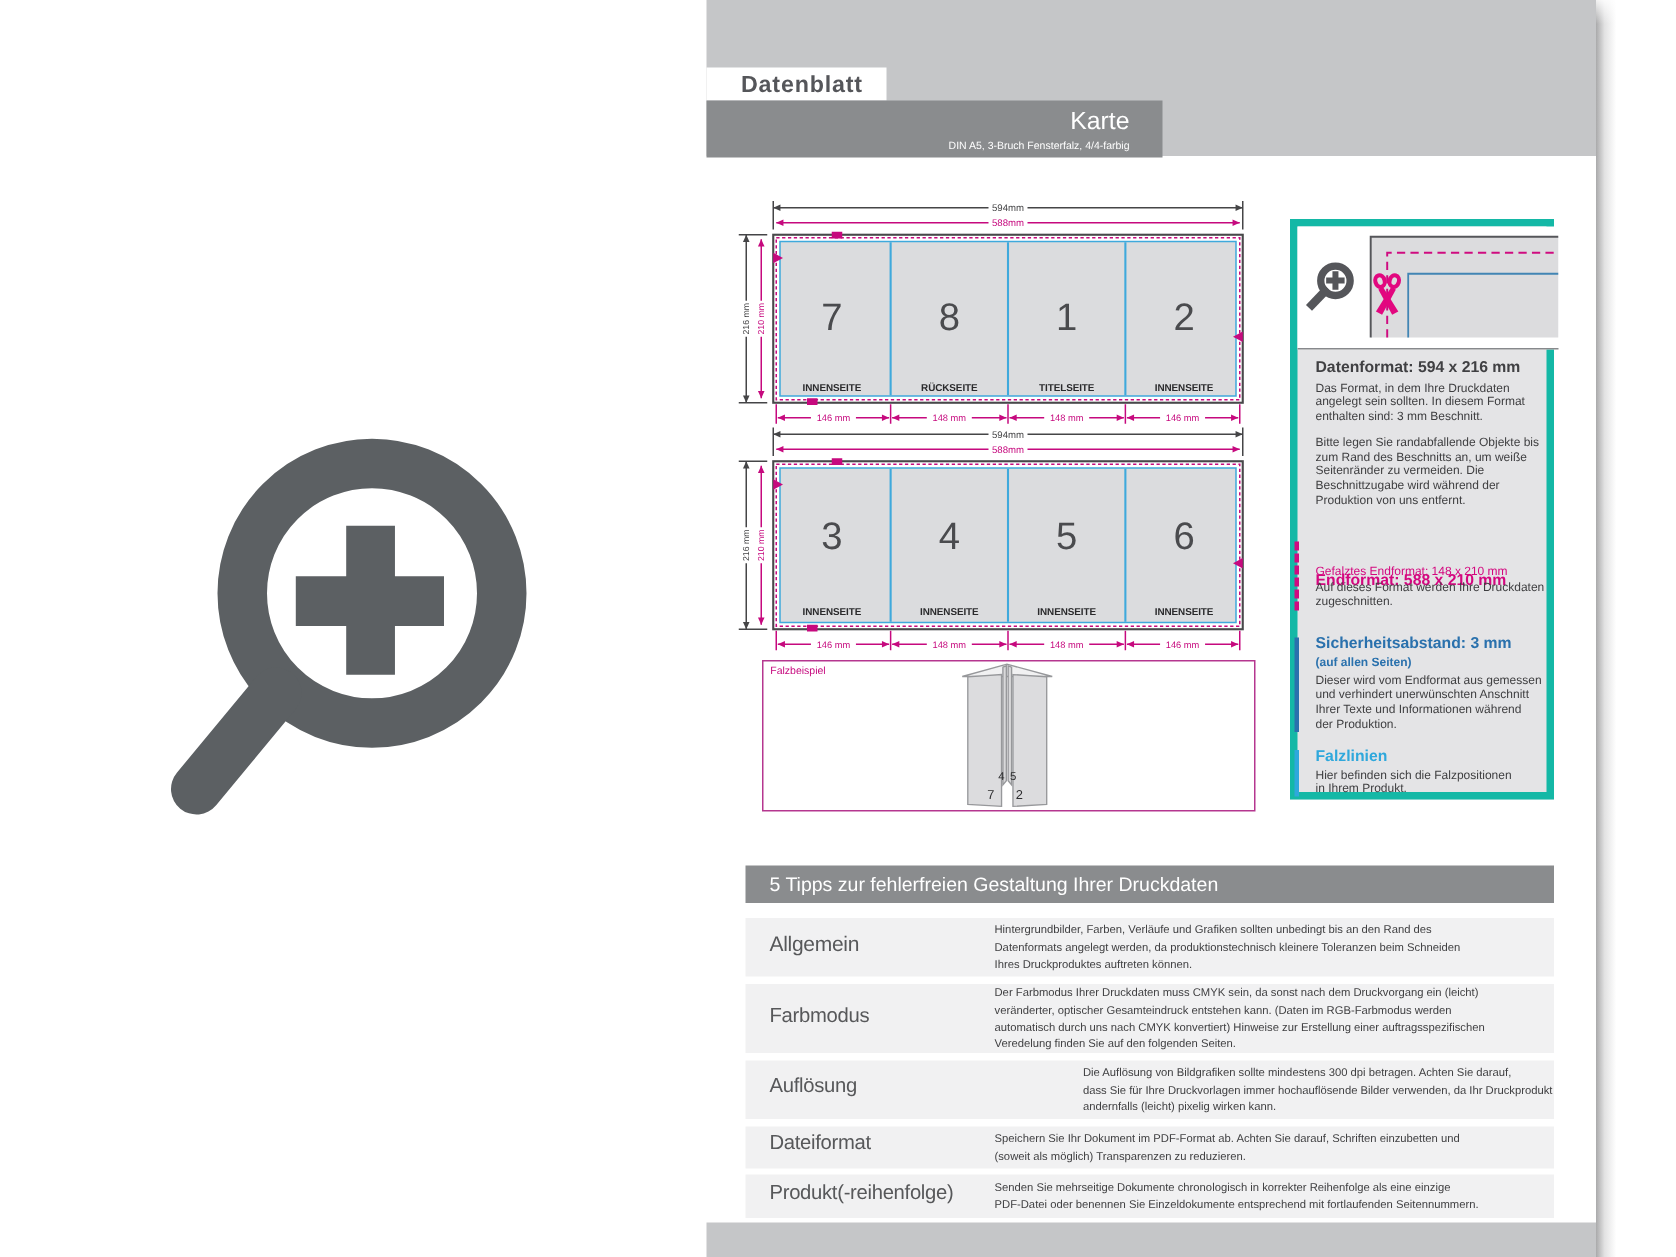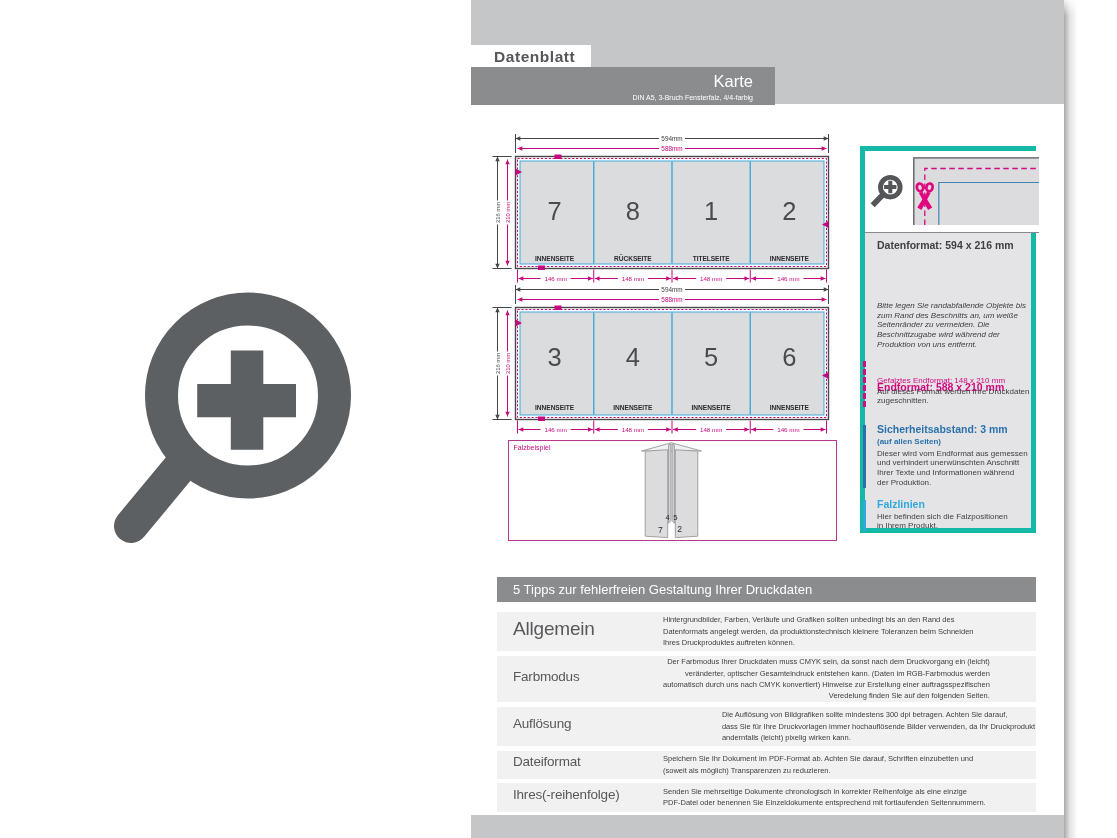--- a/index.html
+++ b/index.html
@@ -265,22 +265,23 @@
 
     <g fill="none" stroke="#55565a">
       <circle cx="886.3" cy="183.2" r="9.8" stroke-width="4.9"></circle>
       <line x1="879.3" y1="190.2" x2="870.6" y2="199.2" stroke-width="5.6" stroke-linecap="square"></line>
     </g>
     <path d="M884.3 176.8 h4 v4.2 h4.1 v4 h-4.1 v4.2 h-4 v-4.2 h-4.2 v-4 h4.2 z" fill="#55565a"></path>
   </svg>
 
   <div class="abs" style="left:12px;top:90px;font-size:10.5px;font-weight:bold;color:#404043;">Datenformat: 594 x 216 mm</div>
 
-
-  <div class="abs" style="left:12px;top:150px;width:158px;font-style:italic;">Bitte legen Sie randabfallende Objekte bis<br>zum Rand des Beschnitts an, um weiße<br>Seitenränder zu vermeiden. Die<br>Beschnittzugabe wird während der<br>Produktion von uns entfernt.</div>
+  <div class="abs" style="left:12px;top:102.5px;width:152px;">Das Format, in dem Ihre Druckdaten<br>angelegt sein sollten. In diesem Format<br>enthalten sind: 3 mm Beschnitt.</div>
+
+  <div class="abs" style="left:12px;top:139px;width:158px;">Bitte legen Sie randabfallende Objekte bis<br>zum Rand des Beschnitts an, um weiße<br>Seitenränder zu vermeiden. Die<br>Beschnittzugabe wird während der<br>Produktion von uns entfernt.</div>
 
   <div class="abs" style="left:-2px;top:210px;height:46px;border-left:3px dashed #cf0b80;"></div>
 
   <div class="abs" style="left:12px;top:212.5px;font-size:10.5px;font-weight:bold;color:#d4077f;margin-top:19px;">Endformat: 588 x 210 mm</div>
 
   <div class="abs" style="left:12px;top:225px;color:#d4077f;">Gefalztes Endformat: 148 x 210 mm</div>
 
   <div class="abs" style="left:12px;top:235.5px;width:158px;">Auf dieses Format werden Ihre Druckdaten<br>zugeschnitten.</div>
 
   <div class="abs" style="left:-2px;top:274px;height:63px;border-left:3px solid #2a71ad;"></div>
@@ -296,47 +297,47 @@
   <div class="abs" style="left:12px;top:348.5px;font-size:10.5px;font-weight:bold;color:#2fa8dc;">Falzlinien</div>
 
   <div class="abs" style="left:12px;top:360.5px;width:158px;">Hier befinden sich die Falzpositionen<br>in Ihrem Produkt.</div>
 </div>
 
 <div class="abs" style="left:497px;top:577px;width:539px;height:25px;background:#8a8c8e;color:#fff;font-size:13px;line-height:25px;">
   <span style="margin-left:16px;">5 Tipps zur fehlerfreien Gestaltung Ihrer Druckdaten</span>
 </div>
 
 <div class="abs" style="left:497px;top:612px;width:539px;height:39px;background:#f1f1f2;">
-  <div class="abs" style="left:16px;top:0;height:39px;display:flex;align-items:center;font-size:19px;letter-spacing:-0.2px;color:#57585a;margin-top:-3px;">Allgemein</div>
+  <div class="abs" style="left:16px;top:0;height:39px;display:flex;align-items:center;font-size:14px;letter-spacing:-0.2px;color:#57585a;margin-top:-3px;">Allgemein</div>
   <div class="abs" style="left:166px;top:0;height:39px;width:372px;display:flex;align-items:center;">
     <div style="font-size:7.5px;line-height:11.4px;color:#404042;">Hintergrundbilder, Farben, Verläufe und Grafiken sollten unbedingt bis an den Rand des<br>Datenformats angelegt werden, da produktionstechnisch kleinere Toleranzen beim Schneiden<br>Ihres Druckproduktes auftreten können.</div>
   </div>
 </div>
 
 <div class="abs" style="left:497px;top:656px;width:539px;height:46px;background:#f1f1f2;">
   <div class="abs" style="left:16px;top:0;height:46px;display:flex;align-items:center;font-size:13.5px;letter-spacing:-0.2px;color:#57585a;margin-top:-3px;">Farbmodus</div>
-  <div class="abs" style="left:166px;top:0;height:46px;width:372px;display:flex;align-items:center;text-align:right;">
+  <div class="abs" style="left:166px;top:0;height:46px;width:372px;display:flex;align-items:center;">
     <div style="font-size:7.5px;line-height:11.4px;color:#404042;">Der Farbmodus Ihrer Druckdaten muss CMYK sein, da sonst nach dem Druckvorgang ein (leicht)<br>veränderter, optischer Gesamteindruck entstehen kann. (Daten im RGB-Farbmodus werden<br>automatisch durch uns nach CMYK konvertiert) Hinweise zur Erstellung einer auftragsspezifischen<br>Veredelung finden Sie auf den folgenden Seiten.</div>
   </div>
 </div>
 
 <div class="abs" style="left:497px;top:707px;width:539px;height:39px;background:#f1f1f2;">
   <div class="abs" style="left:16px;top:0;height:39px;display:flex;align-items:center;font-size:13.5px;letter-spacing:-0.2px;color:#57585a;margin-top:-3px;">Auflösung</div>
   <div class="abs" style="left:166px;top:0;height:39px;width:372px;display:flex;align-items:center;justify-content:flex-end;">
     <div style="font-size:7.5px;line-height:11.4px;color:#404042;">Die Auflösung von Bildgrafiken sollte mindestens 300 dpi betragen. Achten Sie darauf,<br>dass Sie für Ihre Druckvorlagen immer hochauflösende Bilder verwenden, da Ihr Druckprodukt<br>andernfalls (leicht) pixelig wirken kann.</div>
   </div>
 </div>
 
 <div class="abs" style="left:497px;top:751px;width:539px;height:27.5px;background:#f1f1f2;">
   <div class="abs" style="left:16px;top:0;height:27.5px;display:flex;align-items:center;font-size:13.5px;letter-spacing:-0.2px;color:#57585a;margin-top:-3px;">Dateiformat</div>
   <div class="abs" style="left:166px;top:0;height:27.5px;width:372px;display:flex;align-items:center;">
     <div style="font-size:7.5px;line-height:11.4px;color:#404042;">Speichern Sie Ihr Dokument im PDF-Format ab. Achten Sie darauf, Schriften einzubetten und<br>(soweit als möglich) Transparenzen zu reduzieren.</div>
   </div>
 </div>
 
 <div class="abs" style="left:497px;top:783px;width:539px;height:28.5px;background:#f1f1f2;">
-  <div class="abs" style="left:16px;top:0;height:28.5px;display:flex;align-items:center;font-size:13.5px;letter-spacing:-0.2px;color:#57585a;margin-top:-3px;">Ihres(-reihenfolge)</div>
+  <div class="abs" style="left:16px;top:0;height:28.5px;display:flex;align-items:center;font-size:13.5px;letter-spacing:-0.2px;color:#57585a;margin-top:-3px;">Produkt(-reihenfolge)</div>
   <div class="abs" style="left:166px;top:0;height:28.5px;width:372px;display:flex;align-items:center;">
     <div style="font-size:7.5px;line-height:11.4px;color:#404042;">Senden Sie mehrseitige Dokumente chronologisch in korrekter Reihenfolge als eine einzige<br>PDF-Datei oder benennen Sie Einzeldokumente entsprechend mit fortlaufenden Seitennummern.</div>
   </div>
 </div>
 
 <div class="abs" style="left:471px;top:815px;width:593px;height:23px;background:#c5c6c8;"></div>
 
 </body></html>

